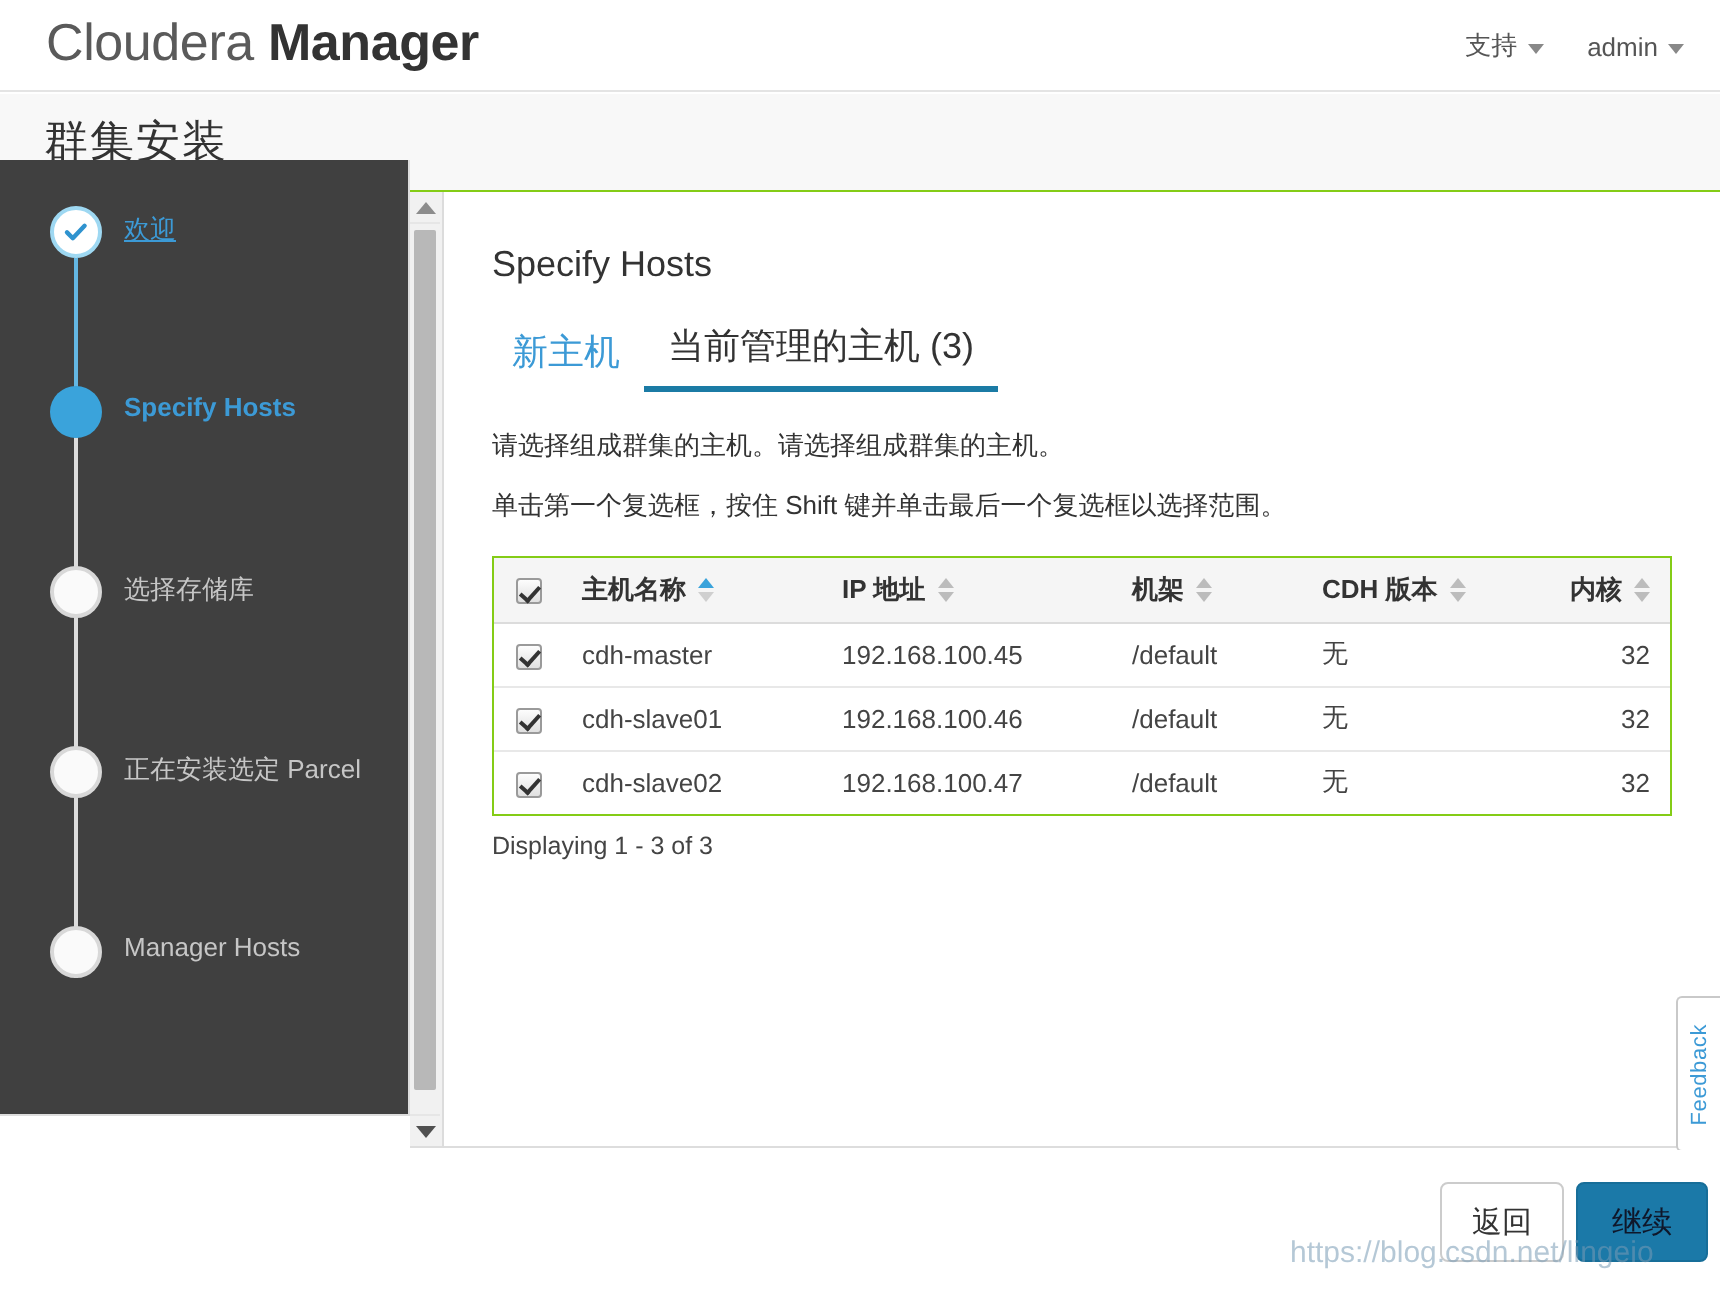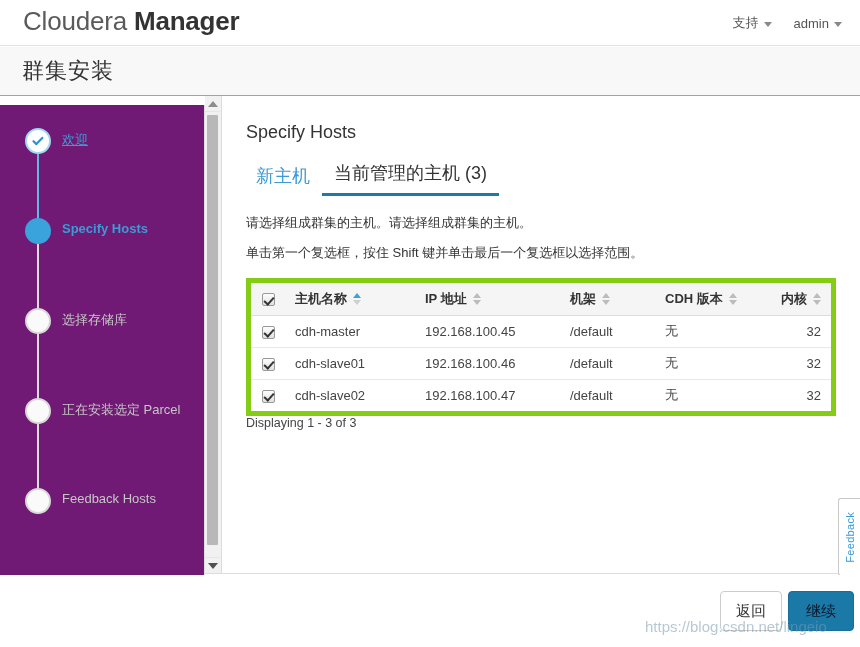--- a/index.html
+++ b/index.html
@@ -61,23 +61,23 @@
     border-bottom: 1px solid #84cc16;
   }
   .pagetitle {
     position: absolute; left: 22px; top: 9px;
     font-size: 22px; color: #333333; font-weight: normal;
     letter-spacing: 1px;
   }
 
   
   .sidebar {
-    position: absolute; left: 0; top: 105px;
+    position: absolute; left: 0; top: 80px;
     width: 205px; height: 478px;
-    background: #701a75;
+    background: #404040;
     border-right: 1px solid #dddddd;
     border-bottom: 1px solid #dddddd;
     overflow: hidden;
   }
   .steps {
     position: absolute; left: 0; top: 0;
     width: 205px; padding-top: 14px;
   }
   .step {
     position: relative;
@@ -201,21 +201,21 @@
     font-size: 13px; color: #333333;
     white-space: nowrap;
   }
   .desc.l1 { top: 118px; }
   .desc.l2 { top: 148px; }
 
   
   .tablewrap {
     position: absolute; left: 24px; top: 182px;
     width: 590px;
-    border: 5px solid #84cc16;
+    border: 1px solid #84cc16;
     background: #ffffff;
   }
   table.hosts {
     width: 100%;
     border-collapse: collapse;
     font-size: 13px;
   }
   table.hosts thead th {
     background: #f5f5f5;
     border-bottom: 1px solid #dcdcdc;
@@ -406,21 +406,21 @@
         <div class="dotwrap">
           <div class="dot todo"></div>
         </div>
         <div class="step-label todo">正在安装选定 Parcel</div>
       </div>
 
       <div class="step">
         <div class="dotwrap">
           <div class="dot todo"></div>
         </div>
-        <div class="step-label todo">Feedback Hosts</div>
+        <div class="step-label todo">Manager Hosts</div>
       </div>
 
     </div>
   </div>
 
   <div class="sidebar-sb-wrap">
     <div class="sb-btn up">
         <div class="tri-up"></div>
       </div>
     <div class="sb-thumb"></div>

